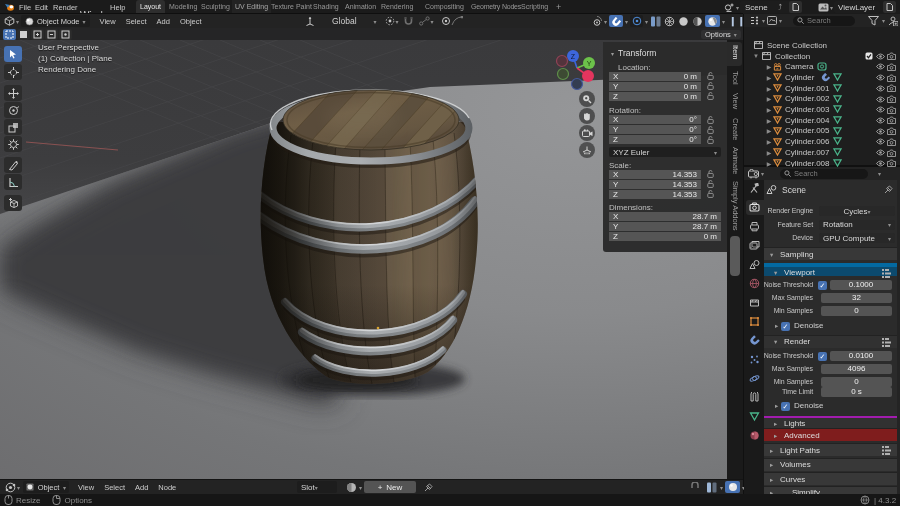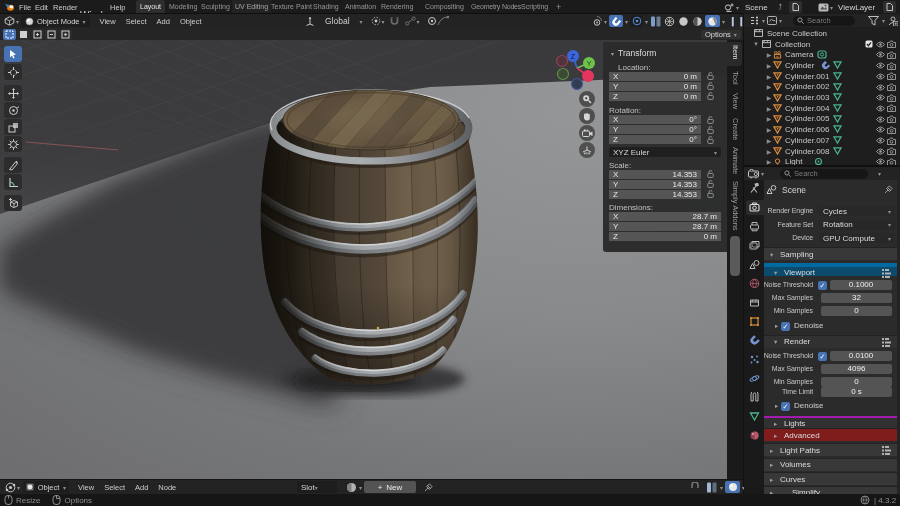--- a/index.html
+++ b/index.html
@@ -117,21 +117,21 @@
     <span class="hmenu" style="margin-left:5px;">View</span>
     <span class="hmenu">Select</span>
     <span class="hmenu">Add</span>
     <span class="hmenu">Object</span>
 
     <span class="abs row" style="left:305px;top:1px;height:12px;">
       <svg width="10" height="10" viewBox="0 0 10 10">
           <path d="M5,1 V8 M5,8 L1.5,9.5 M5,8 L8.5,9.5" stroke="#c9c9c9" stroke-width="1" fill="none"></path>
           <path d="M5,1 l-1.4,2 h2.8 Z" fill="#c9c9c9"></path>
         </svg>
-      <span style="margin:0 10px;font-size:8.5px;color:#d0d0d0;">Global</span>
+      <span style="margin:0 17px;font-size:8.5px;color:#d0d0d0;">Global</span>
       <span style="color:#8d8d8d;font-size:6px;">▾</span>
       <span style="width:8px;"></span>
       <svg width="10" height="10" viewBox="0 0 10 10">
           <circle cx="5" cy="5" r="1.4" fill="#c9c9c9"></circle>
           <circle cx="5" cy="5" r="3.8" fill="none" stroke="#c9c9c9" stroke-width="0.8" stroke-dasharray="1.5 1.5"></circle>
         </svg>
       <span style="color:#8d8d8d;font-size:6px;margin-left:1px;">▾</span>
       <span style="width:5px;"></span>
       <svg width="9" height="10" viewBox="0 0 9 10" opacity="0.45">
           <path d="M1.5,1 V5 a3 3 0 0 0 6,0 V1" fill="none" stroke="#cccccc" stroke-width="1.6"></path>
@@ -439,20 +439,23 @@
           <line x1="385" y1="168" x2="455" y2="90"></line>
           <line x1="400" y1="170" x2="470" y2="95"></line>
         </g>
       <ellipse cx="362" cy="118" rx="38" ry="16" fill="#8c7f68" opacity="0.18" filter="url(#b9)"></ellipse>
       </g>
       <ellipse cx="371" cy="120" rx="84" ry="27.5" fill="none" stroke="#473a27" stroke-width="1.5" opacity="0.55" clip-path="url(#lidclip)"></ellipse>
       <ellipse cx="371" cy="120" rx="88" ry="30" fill="none" stroke="#2e2a20" stroke-width="1" opacity="0.7"></ellipse>
       <circle cx="378" cy="328" r="1.3" fill="#d8a431"></circle>
     </svg>
 
+    <div class="abs" style="left:38px;top:2px;color:#dcdcdc;font-size:8px;line-height:11px;text-shadow:0 1px 1px rgba(0,0,0,0.7);">
+      User Perspective<br>(1) Collection | Plane<br>Rendering Done
+    </div>
 
     <div class="tbtn active" style="top:6px;">
         <svg width="10" height="10" viewBox="0 0 10 10">
           <path d="M2,1 L8,5.6 L5.2,6 L6.6,9 L5.3,9.6 L3.9,6.6 L2,8.4 Z" fill="#fff"></path>
         </svg>
       </div>
     <div class="tbtn" style="top:24px;">
         <svg width="11" height="11" viewBox="0 0 11 11">
           <circle cx="5.5" cy="5.5" r="3" fill="none" stroke="#ccc" stroke-width="1" stroke-dasharray="2 1.2"></circle>
           <path d="M5.5,0 V3 M5.5,8 V11 M0,5.5 H3 M8,5.5 H11" stroke="#ccc" stroke-width="1"></path>
@@ -740,21 +743,21 @@
           <path d="M0.5,0.5 h10 L7,4.5 V9 L4,7.5 V4.5 Z" fill="none" stroke="#c0c0c0" stroke-width="1"></path>
         </svg>
       <span style="color:#8d8d8d;font-size:6px;margin:0 1px 0 3px;">▾</span>
       <svg width="10" height="10" viewBox="0 0 10 10" style="margin-left:2px;">
           <circle cx="5" cy="3" r="2" fill="none" stroke="#b5b5b5"></circle>
           <path d="M1,9 q4,-5 8,0" fill="none" stroke="#b5b5b5"></path>
           <rect x="5.5" y="5.5" width="4.5" height="4.5" fill="#2b2b2b" stroke="#b5b5b5" stroke-width="0.8"></rect>
           <path d="M6.6,7.7 h2.3 M7.7,6.6 v2.3" stroke="#b5b5b5" stroke-width="0.8"></path>
         </svg>
     </div>
-    <div id="otree" style="position:absolute;left:0;top:13px;width:156px;height:138px;font-size:8.5px;color:#c9c9c9;overflow:hidden;">
+    <div id="otree" style="position:absolute;left:0;top:25px;width:156px;height:138px;font-size:8.5px;color:#c9c9c9;overflow:hidden;">
       <div class="orow" style="top:1px;">
         <svg class="tri" style="margin-left:10px;" viewBox="0 0 10 9">
             <path d="M0.5,0.5 h9 v8 h-9 Z M0.5,3 h9 M3,0.5 L1.5,3 M7,0.5 L5.5,3" stroke="#c9c9c9" fill="none" stroke-width="1"></path>
           </svg>
         <span class="oname" style="margin-left:4px;">Scene Collection</span>
       </div>
       <div class="orow" style="top:11.7px;">
         <span class="oexp" style="margin-left:8px;">▼</span>
         <svg class="tri" style="margin-left:2px;" viewBox="0 0 10 9">
             <path d="M0.5,0.5 h9 v8 h-9 Z M0.5,3 h9 M3,0.5 L1.5,3 M7,0.5 L5.5,3" stroke="#c9c9c9" fill="none" stroke-width="1"></path>
@@ -1080,21 +1083,21 @@
           <svg width="11" height="11" viewBox="0 0 11 11">
             <circle cx="7.5" cy="3.8" r="2.3" fill="none" stroke="#c9c9c9" stroke-width="1"></circle>
             <path d="M3.5,4.5 L6,9.5 H1 Z" fill="none" stroke="#c9c9c9" stroke-width="1"></path>
           </svg>
           <span style="margin-left:5px;font-size:8.5px;color:#d8d8d8;">Scene</span>
         </div>
       <svg class="abs" style="left:120px;top:5px;" width="9" height="9" viewBox="0 0 9 9">
           <path d="M4,5 L1,8 M3,2 l4,4 M2.5,3.5 l3,-2.5 2.5,2.5 -2.5,3 Z" stroke="#9d9d9d" stroke-width="1" fill="none"></path>
         </svg>
       <div class="abs plabel" style="right:87px;top:27px;">Render Engine</div>
-      <div class="abs row" style="left:55px;top:26px;width:76px;height:10px;background:#282828;border-radius:2px;justify-content:space-between;padding:0 4px;">
+      <div class="abs row" style="left:55px;top:26px;width:76px;height:10px;background:#282828;border-radius:2px;justify-content:center;padding:0 4px;">
           <span style="font-size:8px;color:#dadada;">Cycles</span>
           <span style="color:#8d8d8d;font-size:6px;">▾</span>
         </div>
       <div class="abs plabel" style="right:87px;top:40.5px;">Feature Set</div>
       <div class="abs row" style="left:55px;top:39.5px;width:76px;height:10px;background:#282828;border-radius:2px;justify-content:space-between;padding:0 4px;">
           <span style="font-size:8px;color:#dadada;">Rotation</span>
           <span style="color:#8d8d8d;font-size:6px;">▾</span>
         </div>
       <div class="abs plabel" style="right:87px;top:54px;">Device</div>
       <div class="abs row" style="left:55px;top:53px;width:76px;height:10px;background:#282828;border-radius:2px;justify-content:space-between;padding:0 4px;">

